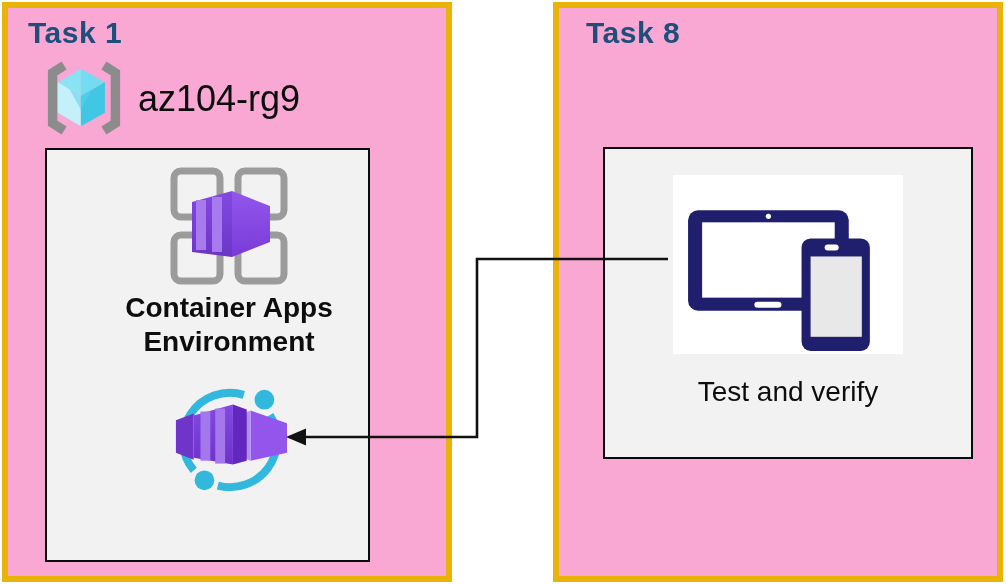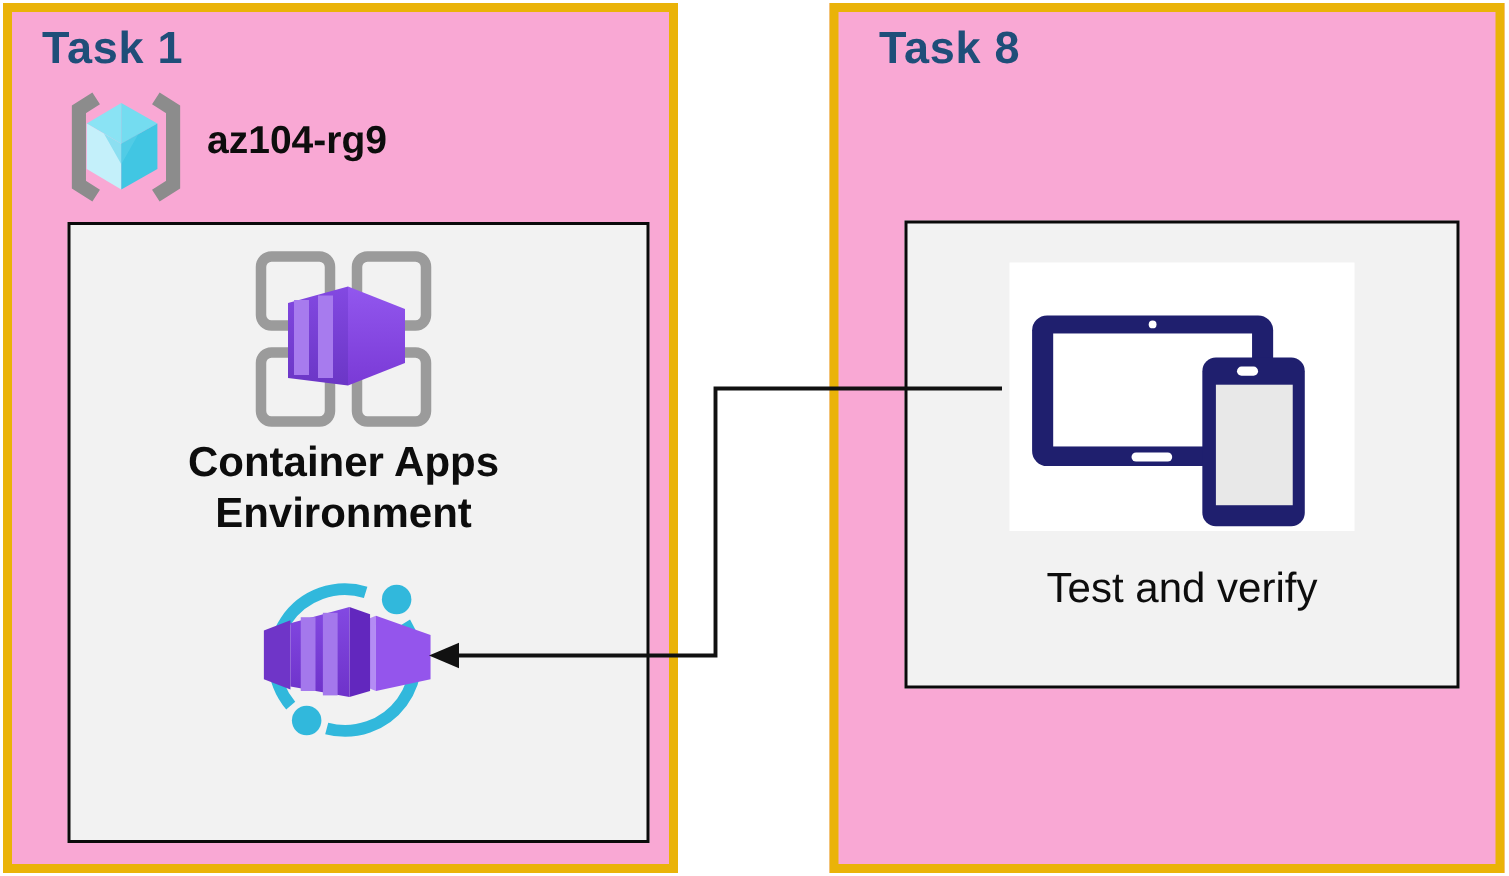--- a/index.html
+++ b/index.html
@@ -14,27 +14,27 @@
   .task1{left:2px;}
   .task2{left:553px;}
   .task-title{
     position:absolute;top:8px;left:20px;
     font-size:30px;font-weight:bold;color:#1F4E79;letter-spacing:0.5px;
   }
   .task2 .task-title{left:27px;}
   .rg-icon{position:absolute;left:31px;top:52px;}
   .rg-name{
     position:absolute;left:130px;top:70px;
-    font-size:26px;font-weight:bold;color:#0d0d0d;
+    font-size:36px;font-weight:normal;color:#0d0d0d;
   }
   .inner-panel{
     position:absolute;background:#F2F2F2;border:2.5px solid #0a0a0a;
     box-sizing:border-box;
   }
-  .inner1{left:37px;top:140px;width:388px;height:414px;}
+  .inner1{left:37px;top:140px;width:325px;height:414px;}
   .inner2{left:44px;top:139px;width:370px;height:312px;}
   .env-icon{position:absolute;left:122px;top:16px;}
   .env-label{
     position:absolute;top:141px;left:22px;width:320px;text-align:center;
     font-size:28px;line-height:34px;font-weight:bold;color:#0d0d0d;
   }
   .app-icon{position:absolute;left:124px;top:231px;}
   .app-label{
     position:absolute;top:351px;left:0;width:100%;text-align:center;
     font-size:28px;font-weight:bold;color:#0d0d0d;

